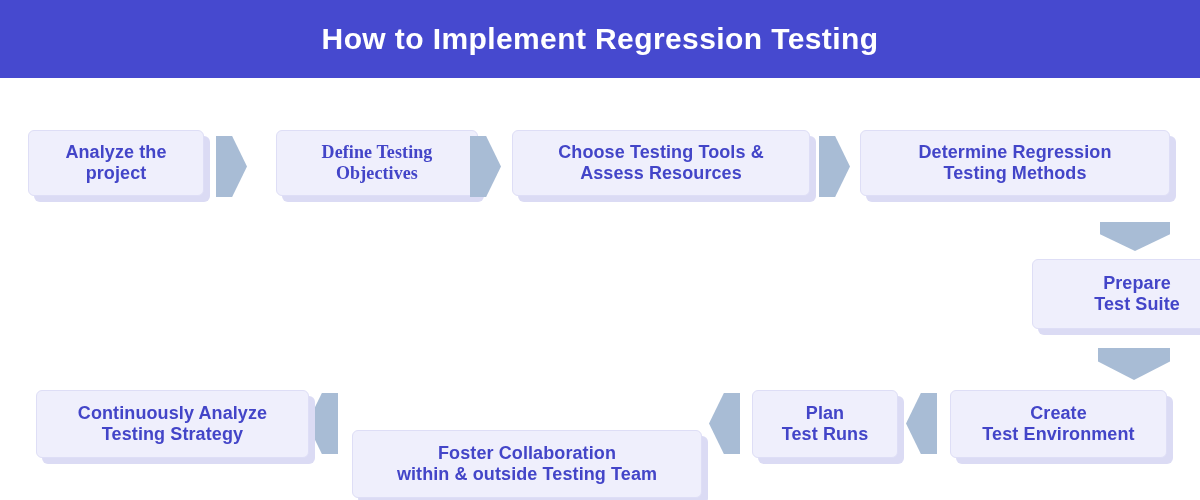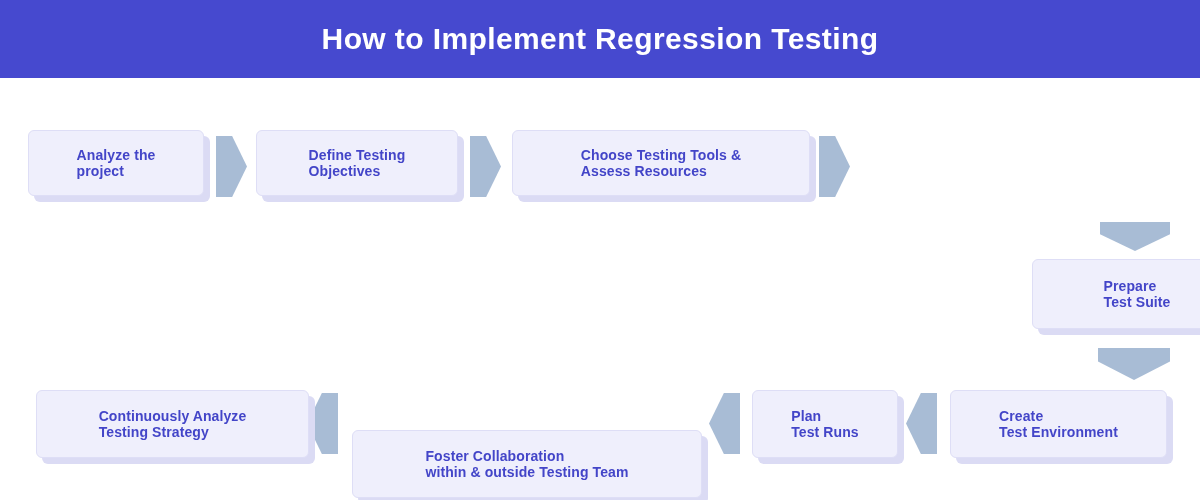--- a/index.html
+++ b/index.html
@@ -37,27 +37,28 @@
     font-weight:bold;
     letter-spacing:.4px;
   }
   .step-box{
     position:absolute;
     background:var(--box-fill);
     border:1px solid var(--box-border);
     border-radius:6px;
     box-shadow:6px 6px 0 var(--box-shadow);
     color:var(--step-text);
-    font-size:14px;
+    font-size:18px;
     font-weight:bold;
     line-height:1.15;
     letter-spacing:.1px;
     display:flex;
     align-items:center;
     justify-content:center;
+    text-align:center;
     white-space:pre-line;
   }
   .arrow{
     position:absolute;
     background:var(--arrow);
   }
   .arrow.right{clip-path:polygon(0 0, 52% 0, 100% 50%, 52% 100%, 0 100%);}
   .arrow.left {clip-path:polygon(100% 0, 48% 0, 0 50%, 48% 100%, 100% 100%);}
   .arrow.down {clip-path:polygon(0 0, 100% 0, 100% 42%, 50% 100%, 0 42%);}
 </style>
@@ -68,30 +69,32 @@
 
   <header class="banner">
     <h1>How to Implement Regression Testing</h1>
   </header>
 
   <div class="step-box" style="left:28px;top:130px;width:176px;height:66px;">Analyze the
 project</div>
 
   <div class="arrow right" style="left:216px;top:136px;width:31px;height:61px;"></div>
 
-  <div class="step-box" style="left:256px;top:130px;width:202px;height:66px;">Define Testing
+  <div class="step-box" style="left:276px;top:130px;width:202px;height:66px;font-family:Liberation Serif, serif;">Define Testing
 Objectives</div>
 
   <div class="arrow right" style="left:470px;top:136px;width:31px;height:61px;"></div>
 
   <div class="step-box" style="left:512px;top:130px;width:298px;height:66px;">Choose Testing Tools &amp;
 Assess Resources</div>
 
   <div class="arrow right" style="left:819px;top:136px;width:31px;height:61px;"></div>
 
+  <div class="step-box" style="left:860px;top:130px;width:310px;height:66px;">Determine Regression
+Testing Methods</div>
 
   <div class="arrow down" style="left:1100px;top:222px;width:70px;height:29px;"></div>
 
   <div class="step-box" style="left:1032px;top:259px;width:190px;height:70px;padding-left:20px;">Prepare
 Test Suite</div>
 
   <div class="arrow down" style="left:1098px;top:348px;width:72px;height:32px;"></div>
 
   <div class="step-box" style="left:950px;top:390px;width:217px;height:68px;">Create
 Test Environment</div>

